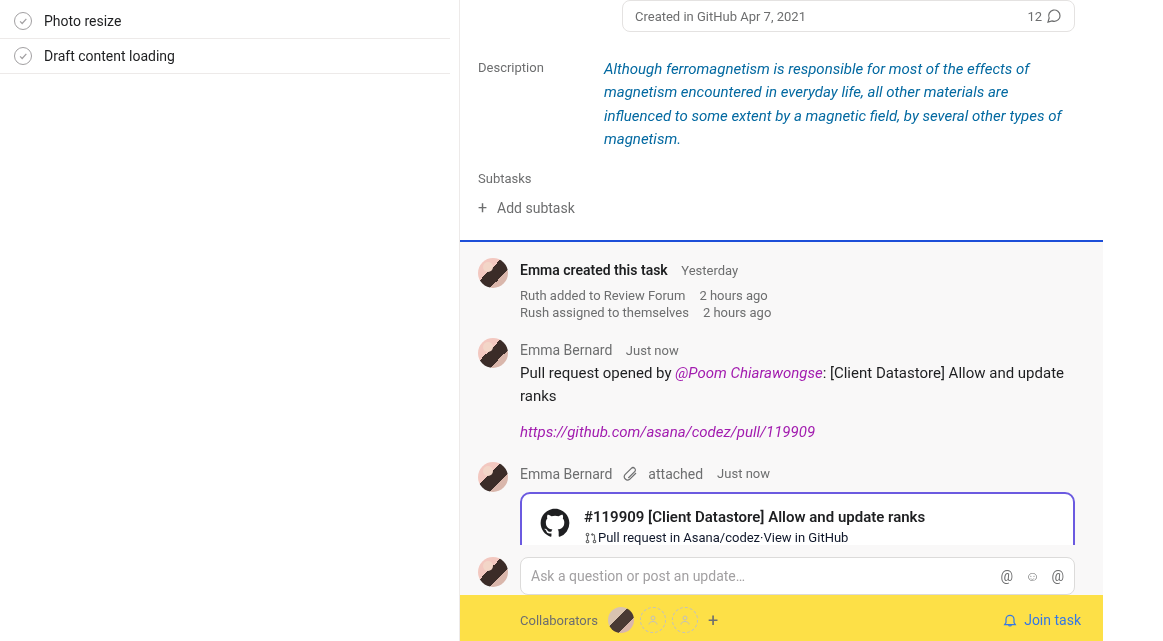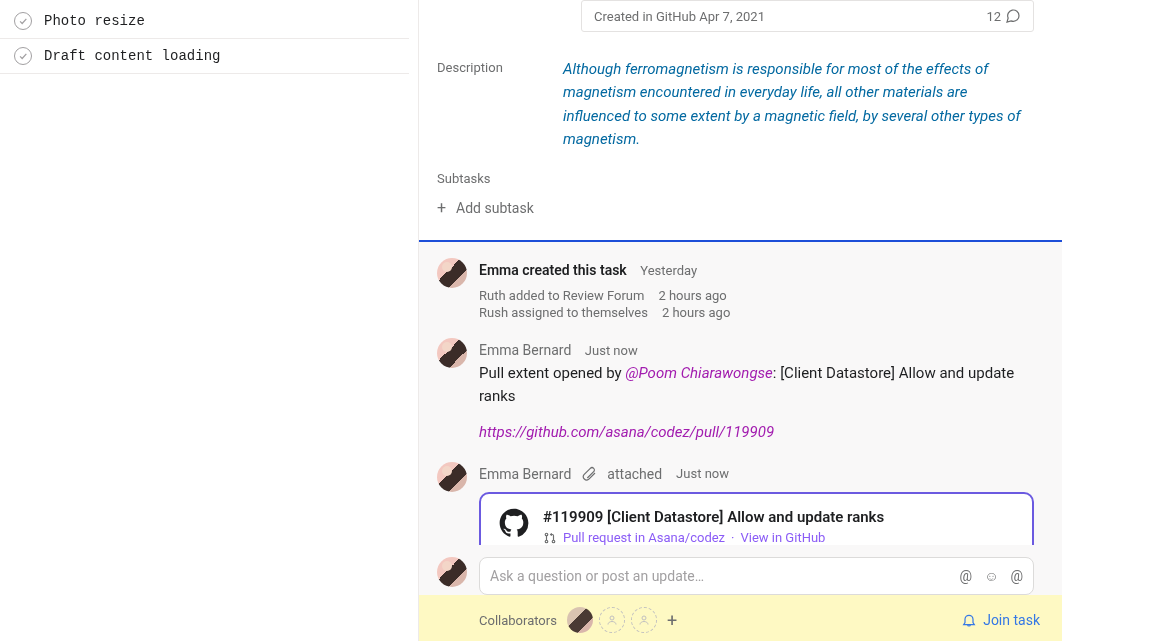--- a/index.html
+++ b/index.html
@@ -7,24 +7,23 @@
     font-family: -apple-system, BlinkMacSystemFont, "Segoe UI", Roboto, Helvetica, Arial, sans-serif;
     font-size: 14px;
     color: #1e1f21;
     background: #fff;
     width: 1163px;
     height: 641px;
     overflow: hidden;
     position: relative;
   }
   .left-pane {
-    width: 419px;
+    width: 460px;
     float: left;
     padding: 4px 10px 0 0;
-    font-family: Liberation Mono, monospace;
   }
   .task-row {
     display: flex;
     align-items: center;
     padding: 8px 14px;
     border-bottom: 1px solid #edeae9;
     gap: 12px;
     cursor: pointer;
   }
   .task-row .check {
@@ -42,21 +41,21 @@
     box-shadow: -1px 0 0 #edeae9;
     display: flex;
     flex-direction: column;
   }
   .detail-body {
     padding: 0 28px 0 18px;
   }
   .github-pill {
     margin-left: 144px;
     border: 1px solid #e4e2e1;
-    border-radius: 3px;
+    border-radius: 8px;
     padding: 7px 12px;
     display: inline-flex;
     align-items: center;
     gap: 10px;
     color: #6d6e6f;
     font-size: 13px;
     margin-bottom: 26px;
   }
   .github-pill .count { display: flex; align-items: center; gap: 4px; justify-content: space-between; }
   .field-row {
@@ -142,21 +141,21 @@
     background: #fff;
     display: flex;
     gap: 14px;
     align-items: flex-start;
     cursor: pointer;
   }
   .gh-logo {
     width: 30px; height: 30px; flex-shrink: 0;
   }
   .attach-title { font-weight: 600; font-size: 15px; margin-bottom: 4px;}
-  .attach-meta { color: #8b5cf6; font-size: 13px; display:flex; align-items:flex-end; gap:6px;}
+  .attach-meta { color: #0f172a; font-size: 13px; display:flex; align-items:flex-end; }
   .attached-clip { display:inline-flex; align-items:center; margin: 0 4px; }
 
   .comment-bar {
     background: #f9f8f8;
     padding: 12px 28px 0 18px;
     display: flex;
     gap: 12px;
     align-items: flex-start;
   }
   .comment-input {
@@ -166,21 +165,21 @@
     background: #fff;
     padding: 10px 10px;
     display: flex;
     align-items: center;
     justify-content: space-between;
     color: #a2a0a2;
   }
   .comment-input .icons { display: flex; gap: 12px; color: #6d6e6f; }
   .comment-input .icons span { cursor:pointer; }
   .footer-row {
-    background: #fef9c3;
+    background: #fde047;
     display: flex;
     align-items: center;
     justify-content: space-between;
     padding: 12px 22px 8px 60px;
   }
   .collab {
     display: flex; align-items: center; gap: 10px;
     color: #6d6e6f; font-size: 13px;
   }
   .collab .avs { display:flex; align-items:center; gap:6px;}
@@ -273,21 +272,21 @@
     </div>
 
     <div class="act-row act-block">
       <div class="avatar"></div>
       <div class="act-content">
         <div class="act-title">
           <span style="color:#6d6e6f">Emma Bernard</span>
           <span class="muted">Just now</span>
         </div>
         <div class="body">
-          <span>Pull extent opened by </span><a class="link">@Poom Chiarawongse</a><span>: [Client Datastore] Allow and update ranks</span>
+          <span>Pull request opened by </span><a class="link">@Poom Chiarawongse</a><span>: [Client Datastore] Allow and update ranks</span>
         </div>
         <div class="body" style="margin-top:14px;">
           <a class="link">https://github.com/asana/codez/pull/119909</a>
         </div>
       </div>
     </div>
 
     <div class="act-row act-block">
       <div class="avatar"></div>
       <div class="act-content">

